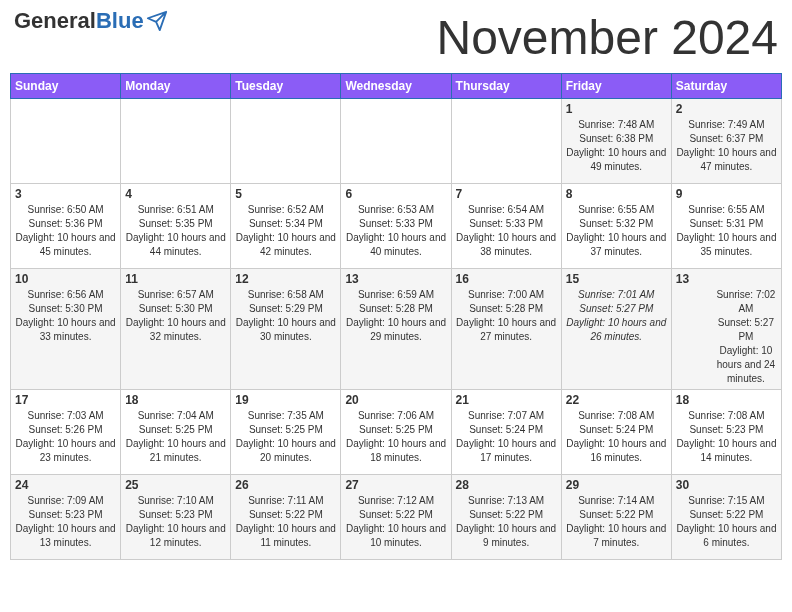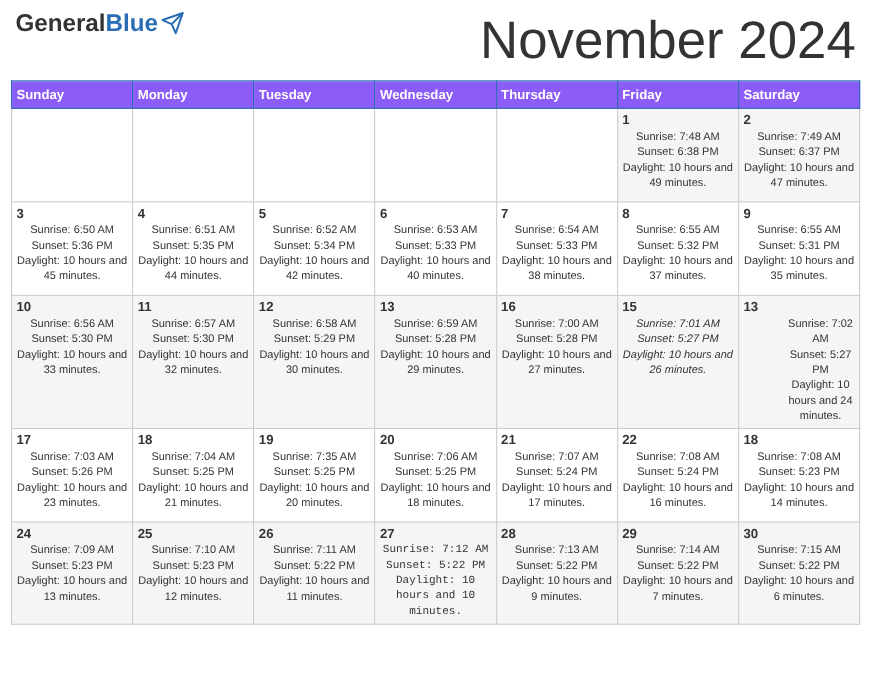--- a/index.html
+++ b/index.html
@@ -279,21 +279,21 @@
 Daylight: 10 hours and 12 minutes.</div>
         </td>
         <td>
           <span class="day-num">26</span>
           <div class="day-info" style="white-space: pre-line;">Sunrise: 7:11 AM
 Sunset: 5:22 PM
 Daylight: 10 hours and 11 minutes.</div>
         </td>
         <td>
           <span class="day-num">27</span>
-          <div class="day-info" style="white-space: pre-line; font-family: Liberation Mono, monospace;">Sunrise: 7:12 AM
+          <div class="day-info" style="white-space: pre-line;">Sunrise: 7:12 AM
 Sunset: 5:22 PM
 Daylight: 10 hours and 10 minutes.</div>
         </td>
         <td>
           <span class="day-num">28</span>
           <div class="day-info" style="white-space: pre-line;">Sunrise: 7:13 AM
 Sunset: 5:22 PM
 Daylight: 10 hours and 9 minutes.</div>
         </td>
         <td>

